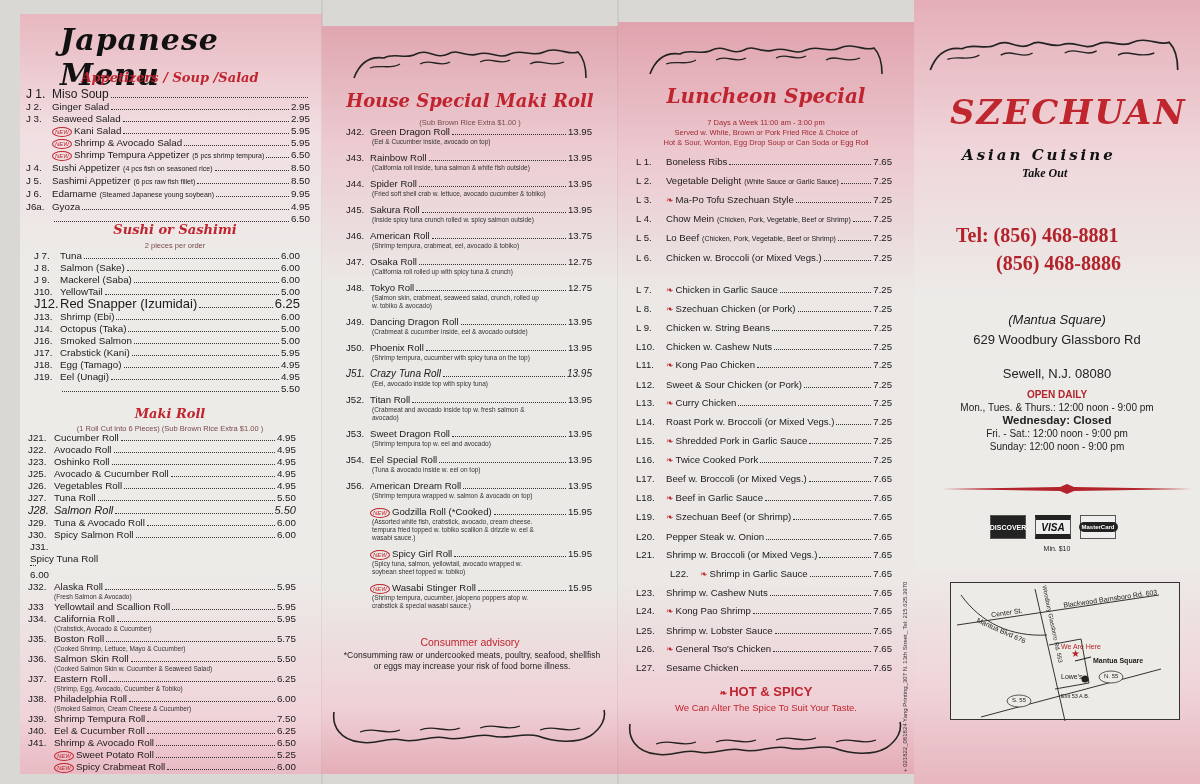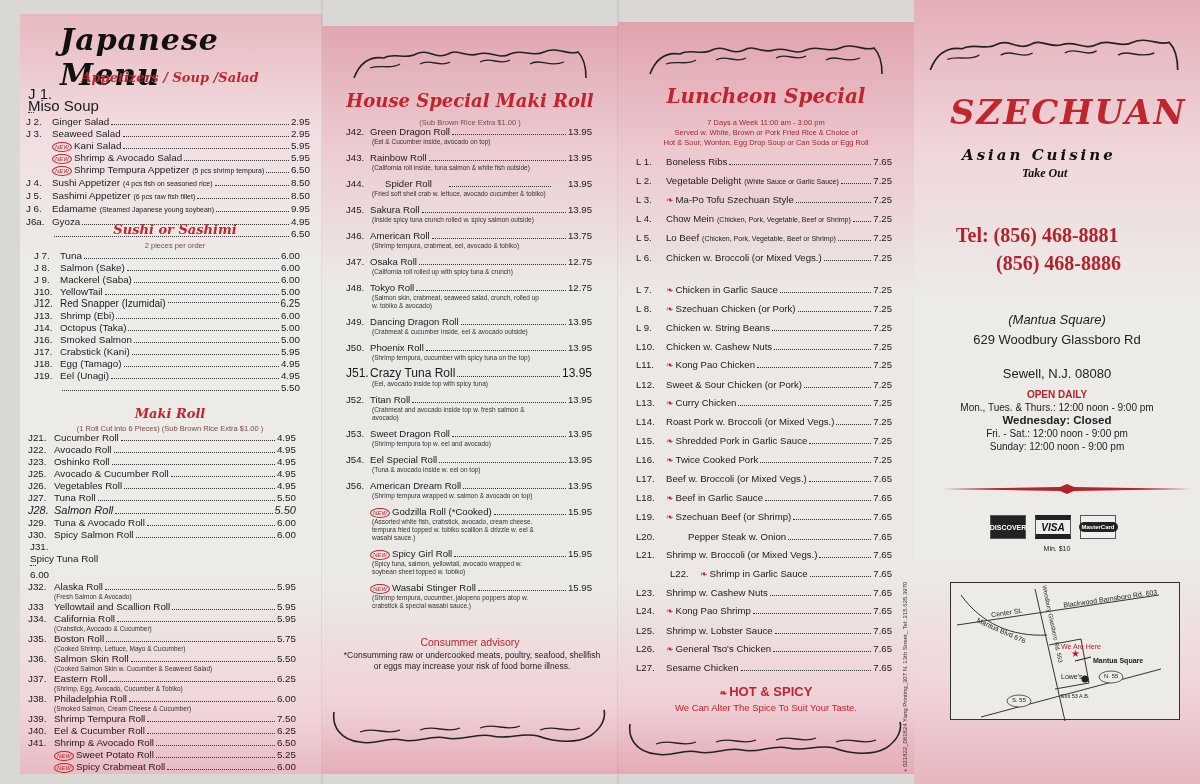--- a/index.html
+++ b/index.html
@@ -58,21 +58,21 @@
   .hot-sub { position: absolute; left: 0; width: 296px; text-align: center; color: #c0242e; font-size: 9.5px; }
 </style>
 </head>
 <body>
 
 <div class="panel p1">
   <div class="title-jp">Japanese Menu</div>
   <div class="sec-head" style="position:absolute;left:50px;top:56px;width:200px;font-size:13px;">Appetizers / Soup /Salad</div>
   <div class="rows" id="appetizer-rows" style="left:6px;top:74px;width:284px;">
       <div style="margin-bottom: 0px;">
-        <div class="row" style="font-size: 15px; line-height: 12px; flex-direction: column;">
+        <div class="row" style="font-size: 12px; line-height: 12px;">
           <span class="code">J 1.</span>
           <span class="name"><span>Miso Soup</span></span>
           <span class="dots"></span>
           <span class="price"></span>
         </div>
       </div>
       <div style="margin-bottom: 0px;">
         <div class="row" style="font-size: 9.8px; line-height: 12px;">
           <span class="code">J 2.</span>
           <span class="name"><span>Ginger Salad</span></span>
@@ -183,21 +183,21 @@
       </div>
       <div style="margin-bottom: 0px;">
         <div class="row" style="font-size: 9.8px; line-height: 12px;">
           <span class="code">J10.</span>
           <span class="name"><span>YellowTail</span></span>
           <span class="dots"></span>
           <span class="price">5.00</span>
         </div>
       </div>
       <div style="margin-bottom: 0px;">
-        <div class="row" style="font-size: 10px; line-height: 12px; align-items: center;">
+        <div class="row" style="font-size: 13px; line-height: 12px;">
           <span class="code">J12.</span>
           <span class="name"><span>Red Snapper (Izumidai)</span></span>
           <span class="dots"></span>
           <span class="price">6.25</span>
         </div>
       </div>
       <div style="margin-bottom: 0px;">
         <div class="row" style="font-size: 9.8px; line-height: 12px;">
           <span class="code">J13.</span>
           <span class="name"><span>Shrimp (Ebi)</span></span>
@@ -464,21 +464,21 @@
       <div style="margin-bottom: 6px;">
         <div class="row" style="font-size: 9.6px; line-height: 11.8px;">
           <span class="code" style="width: 24px;">J43.</span>
           <span class="name"><span>Rainbow Roll</span></span>
           <span class="dots"></span>
           <span class="price">13.95</span>
         </div>
         <div class="desc" style="white-space: normal; width: 200px;">(California roll inside, tuna salmon &amp; white fish outside)</div>
       </div>
       <div style="margin-bottom: 6px;">
-        <div class="row" style="font-size: 9.6px; line-height: 11.8px; gap: 15px;">
+        <div class="row" style="font-size: 9.6px; line-height: 11.8px;">
           <span class="code" style="width: 24px;">J44.</span>
           <span class="name"><span>Spider Roll</span></span>
           <span class="dots"></span>
           <span class="price">13.95</span>
         </div>
         <div class="desc" style="white-space: normal; width: 200px;">(Fried soft shell crab w. lettuce, avocado cucumber &amp; tobiko)</div>
       </div>
       <div style="margin-bottom: 6px;">
         <div class="row" style="font-size: 9.6px; line-height: 11.8px;">
           <span class="code" style="width: 24px;">J45.</span>
@@ -527,21 +527,21 @@
       <div style="margin-bottom: 6px;">
         <div class="row" style="font-size: 9.6px; line-height: 11.8px;">
           <span class="code" style="width: 24px;">J50.</span>
           <span class="name"><span>Phoenix Roll</span></span>
           <span class="dots"></span>
           <span class="price">13.95</span>
         </div>
         <div class="desc" style="white-space: normal; width: 200px;">(Shrimp tempura, cucumber with spicy tuna on the top)</div>
       </div>
       <div style="margin-bottom: 6px;">
-        <div class="row" style="font-size: 12px; line-height: 11.8px;">
+        <div class="row" style="font-size: 10px; line-height: 11.8px; font-style: italic;">
           <span class="code" style="width: 24px;">J51.</span>
           <span class="name"><span>Crazy Tuna Roll</span></span>
           <span class="dots"></span>
           <span class="price">13.95</span>
         </div>
         <div class="desc" style="white-space: normal; width: 200px;">(Eel, avocado inside top with spicy tuna)</div>
       </div>
       <div style="margin-bottom: 6px;">
         <div class="row" style="font-size: 9.6px; line-height: 11.8px;">
           <span class="code" style="width: 24px;">J52.</span>
@@ -774,21 +774,21 @@
       <div style="margin-bottom: 6.5px;">
         <div class="row" style="font-size: 9.6px; line-height: 11.8px;">
           <span class="code" style="width: 30px;">L19.</span>
           <span class="name"><span class="spicy">❧</span><span>Szechuan Beef (or Shrimp)</span></span>
           <span class="dots"></span>
           <span class="price">7.65</span>
         </div>
       </div>
       <div style="margin-bottom: 6.5px;">
         <div class="row" style="font-size: 9.6px; line-height: 11.8px;">
-          <span class="code" style="width: 52px;">L20.</span>
+          <span class="code" style="width: 30px;">L20.</span>
           <span class="name"><span>Pepper Steak w. Onion</span></span>
           <span class="dots"></span>
           <span class="price">7.65</span>
         </div>
       </div>
       <div style="margin-bottom: 6.5px;">
         <div class="row" style="font-size: 9.6px; line-height: 11.8px;">
           <span class="code" style="width: 30px;">L21.</span>
           <span class="name"><span>Shrimp w. Broccoli (or Mixed Vegs.)</span></span>
           <span class="dots"></span>

